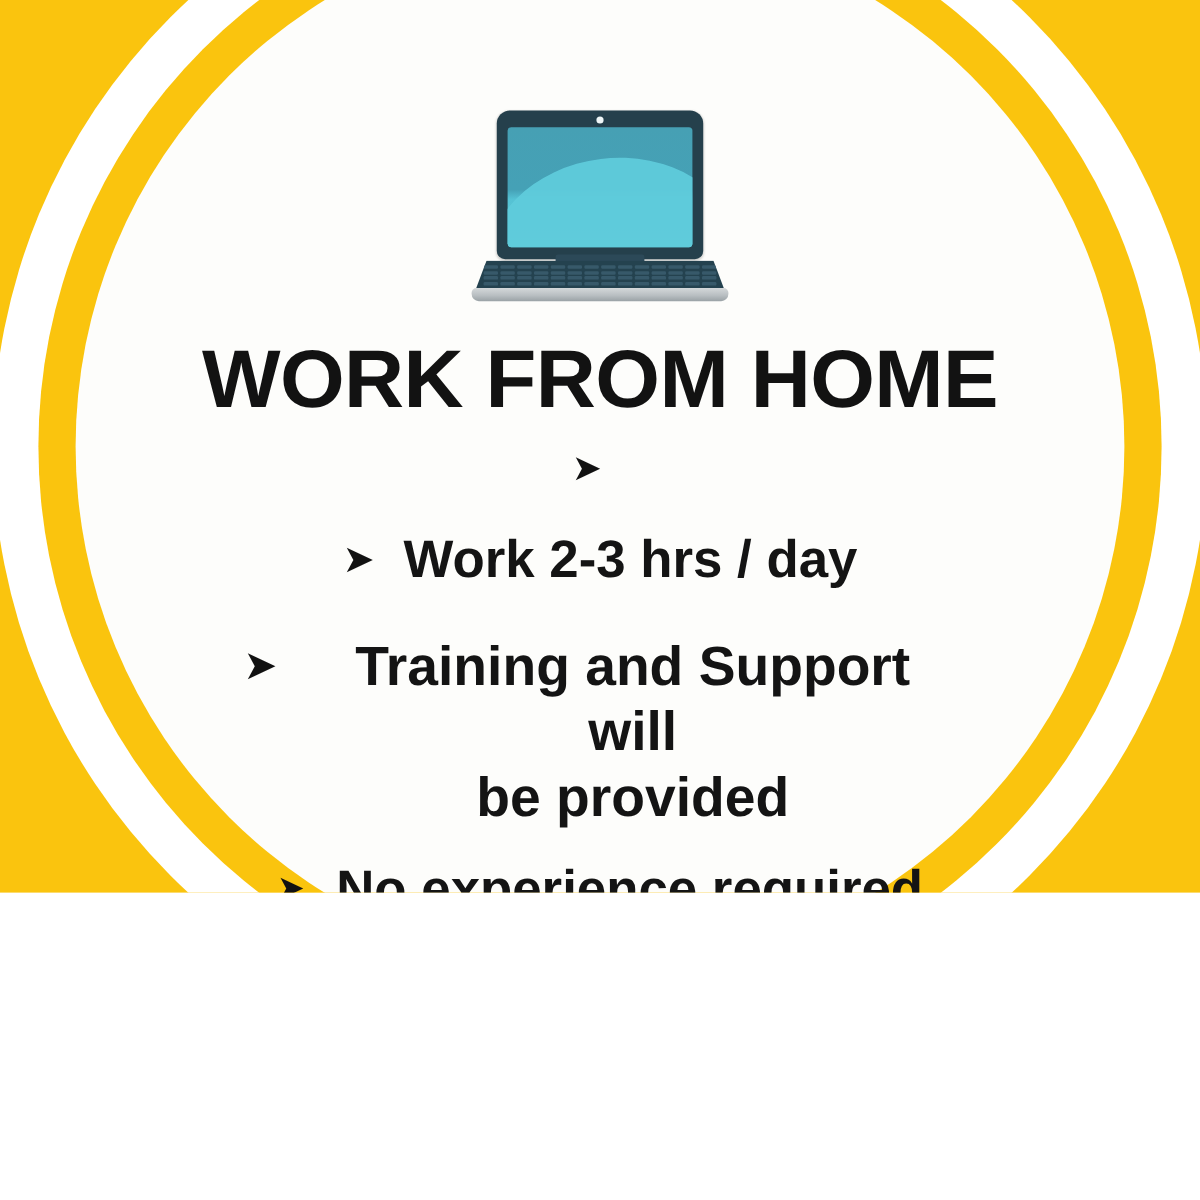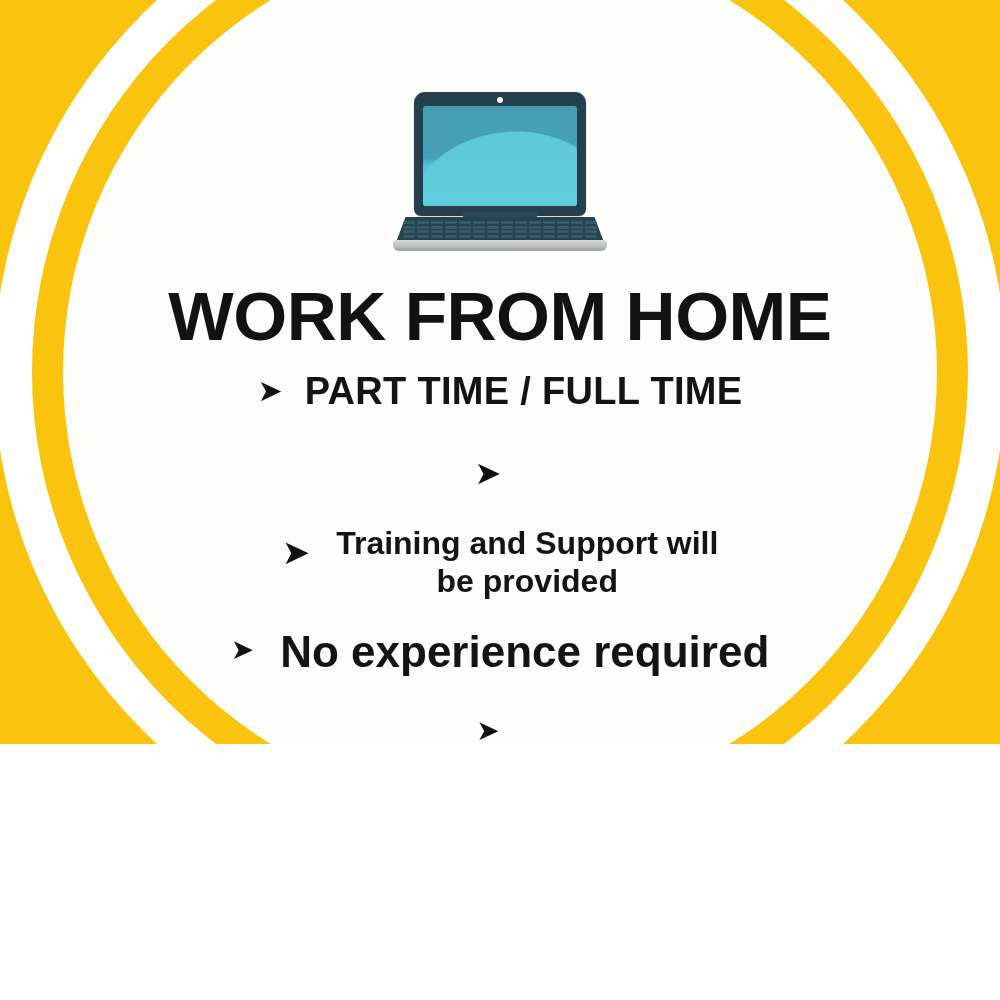--- a/index.html
+++ b/index.html
@@ -202,21 +202,21 @@
   .row-1 { margin-top: 0; }
   .row-1 .arrow { font-size: 30px; margin-right: 22px; margin-top: 6px; }
   .row-1 .btext { font-size: 38px; letter-spacing: 0.3px; }
 
   .row-2 { margin-top: 36px; }
   .row-2 .arrow { font-size: 32px; margin-right: 24px; margin-top: 8px; }
   .row-2 .btext { font-size: 44px; }
 
   .row-3 { margin-top: 36px; }
   .row-3 .arrow { font-size: 34px; margin-right: 26px; margin-top: 10px; }
-  .row-3 .btext { font-size: 32px; line-height: 1.18; max-width: 540px; }
+  .row-3 .btext { font-size: 46px; line-height: 1.18; max-width: 540px; }
 
   .row-4 { margin-top: 26px; }
   .row-4 .arrow { font-size: 28px; margin-right: 26px; margin-top: 9px; }
   .row-4 .btext { font-size: 44px; }
 
   .row-5 { margin-top: 30px; }
   .row-5 .arrow { font-size: 28px; margin-right: 24px; margin-top: 10px; }
   .row-5 .btext { font-size: 45px; }
 
   .row-6 { margin-top: 30px; }
@@ -350,25 +350,25 @@
     </div>
     <div class="laptop-base"></div>
   </div>
 
   <div class="headline">WORK FROM HOME</div>
 
   <div class="bullets">
 
     <div class="bullet-row row-1">
       <span class="arrow">➤</span>
-      <span class="btext">PART TIME / FULL TIME</span>
     </div>
 
     <div class="bullet-row row-2">
       <span class="arrow">➤</span>
+      <span class="btext">Work  2-3 hrs / day</span>
     </div>
 
     <div class="bullet-row row-3">
       <span class="arrow">➤</span>
       <span class="btext">Training and Support will
 be provided</span>
     </div>
 
     <div class="bullet-row row-4">
       <span class="arrow">➤</span>

